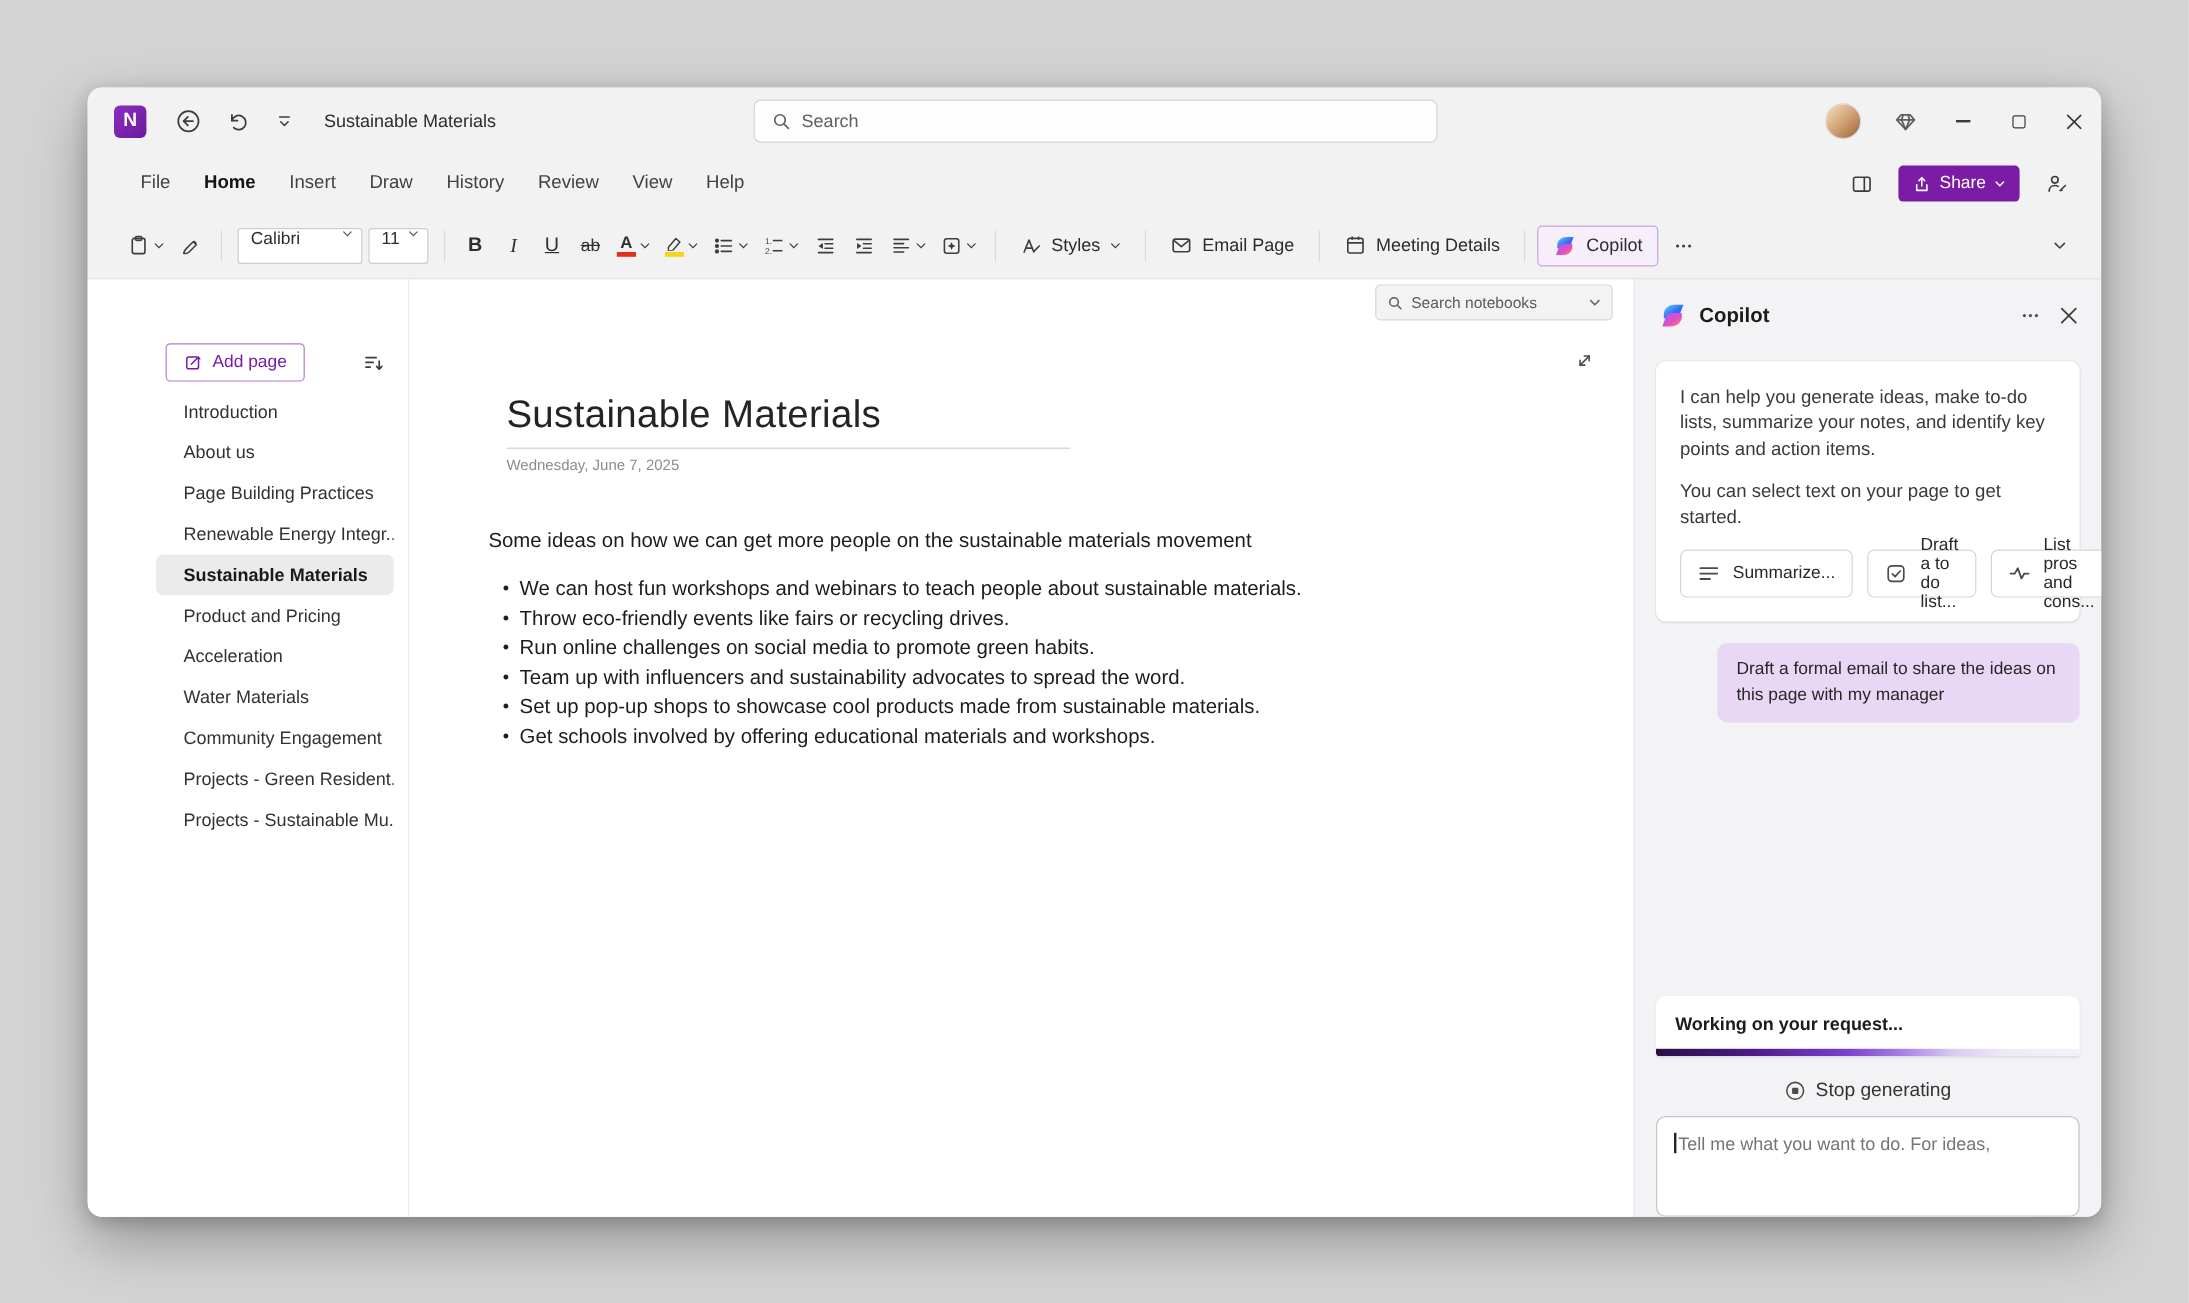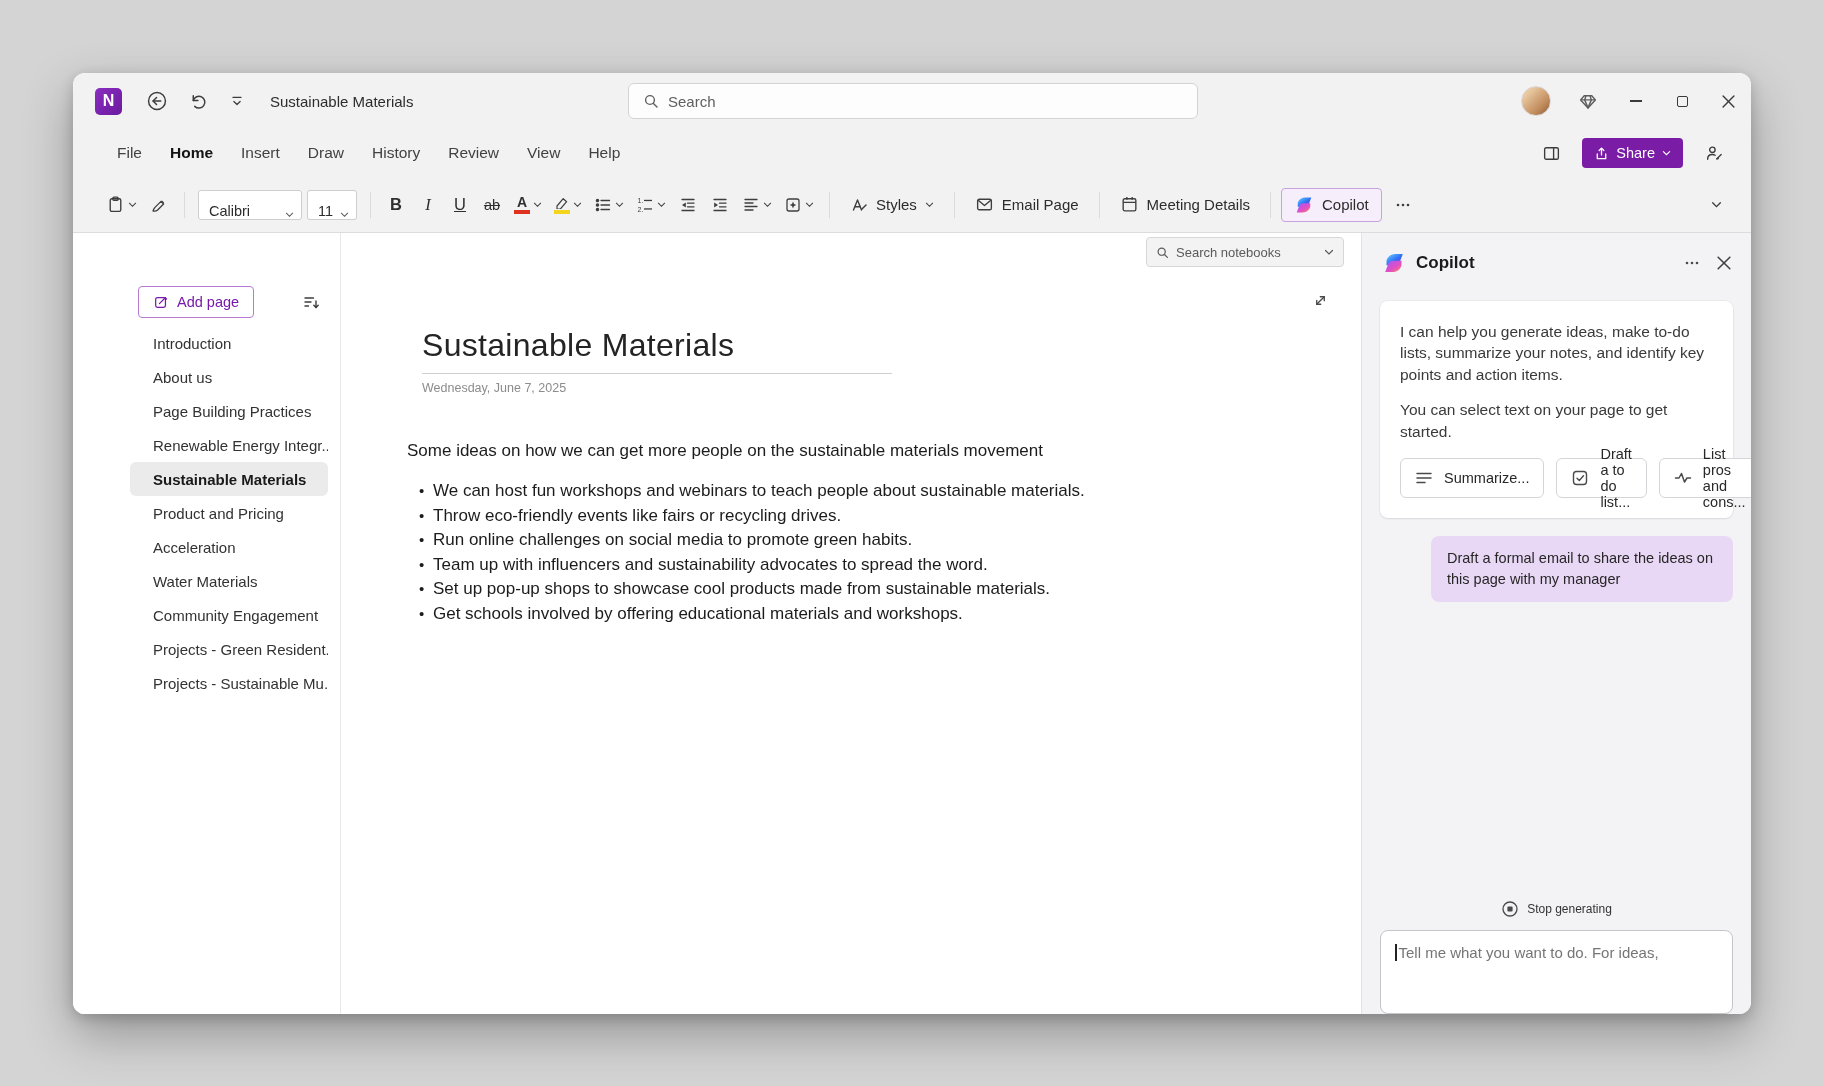--- a/index.html
+++ b/index.html
@@ -43,21 +43,21 @@
   .menubar-right { margin-left:auto; display:flex; align-items:center; gap:14px; }
   .share-btn { background:#7a1ca5; color:#fff; height:30px; border-radius:4px; display:flex; align-items:center;
     gap:7px; padding:0 12px; font-size:14.5px; }
   
   .toolbar { height:56px; background:#f3f2f3; border-bottom:1px solid #dddbdd; display:flex; align-items:center;
     padding:0 20px 0 28px; gap:2px; white-space:nowrap; }
   .tbn { height:34px; min-width:30px; padding:0 5px; display:flex; align-items:center; justify-content:center;
     border-radius:4px; color:#3e3e3e; gap:3px; }
   .sep { width:1px; height:26px; background:#dcdadc; margin:0 8px; flex:none; }
   .combo { height:30px; background:#fff; border:1px solid #cfcdd1; border-radius:3px; display:flex;
-    align-items:flex-end; padding:0 7px 0 10px; justify-content:space-between; font-size:14.5px; color:#2c2c2c; }
+    align-items:flex-start; padding:0 7px 0 10px; justify-content:space-between; font-size:14.5px; color:#2c2c2c; }
   .combo.font { width:104px; margin:0 3px; }
   .combo.size { width:50px; margin-right:3px; }
   .fmt { font-size:16.5px; color:#2f2f2f; width:30px; }
   .fmt.b { font-weight:700; }
   .fmt.i { font-style:italic; font-family:"Liberation Serif", serif; }
   .fmt.u { text-decoration:underline; }
   .fmt.s { text-decoration:line-through; font-size:14.5px; }
   .stack { display:flex; flex-direction:column; align-items:center; line-height:1; }
   .colorbar { width:16px; height:4px; margin-top:1px; }
   .red { background:#e0301e; }
@@ -107,21 +107,21 @@
   .cp-action { height:40px; background:#fff; border:1px solid #d6d4d8; border-radius:6px; display:flex;
     align-items:center; gap:11px; padding:0 14px; font-size:14.5px; color:#282828; cursor:pointer; }
   .cp-bubble { margin:18px 18px 0 auto; max-width:302px; background:#e9d8f5; border-radius:8px;
     padding:12px 16px; font-size:14.5px; line-height:1.45; color:#262626; }
   .cp-spacer { flex:1; }
   .cp-status { margin:0 18px; background:#fff; border-radius:8px 8px 3px 3px; overflow:hidden;
     box-shadow:0 1px 2px rgba(0,0,0,.08); }
   .cp-status-text { padding:15px 16px 12px; font-size:15px; font-weight:700; color:#1b1b1b; }
   .cp-progress { height:6px;
     background:linear-gradient(90deg,#2a0f45 0%,#4c1a86 22%,#7b3fd0 45%,#a87fe6 58%,#d9c9f0 70%,#efeaf6 82%,#f4f1f8 100%); }
-  .cp-stop { margin:16px auto 8px; display:flex; align-items:center; gap:8px; font-size:12px; color:#333;
+  .cp-stop { margin:16px auto 8px; display:flex; align-items:center; gap:8px; font-size:16px; color:#333;
     cursor:pointer; padding:4px 10px; border-radius:4px; }
   .cp-input { margin:0 18px; background:#fff; border:1px solid #c6c4c9; border-radius:8px;
     padding:13px 14px; font-size:15px; color:#757575; height:84px; }
   .caret { display:inline-block; width:1.5px; height:17px; background:#222; vertical-align:-3px; margin-right:2px; }
   svg.ic { flex:none; }
 </style>
 </head>
 <body>
 
 <svg width="0" height="0" style="position:absolute">
@@ -544,20 +544,24 @@
             </svg>
             <span>List pros and cons...</span>
           </div>
         </div>
       </div>
 
       <div class="cp-bubble">Draft a formal email to share the ideas on this page with my manager</div>
 
       <div class="cp-spacer"></div>
 
+      <div class="cp-status">
+        <div class="cp-status-text">Working on your request...</div>
+        <div class="cp-progress"></div>
+      </div>
 
       <div class="cp-stop">
         <svg class="ic" width="18" height="18" viewBox="0 0 18 18" fill="none" stroke="#4a4a4a" stroke-width="1.3">
           <circle cx="9" cy="9" r="7"></circle>
             <rect x="6.4" y="6.4" width="5.2" height="5.2" rx="1" fill="#4a4a4a" stroke="none"></rect>
         </svg>
         <span>Stop generating</span>
       </div>
 
       <div class="cp-input">

